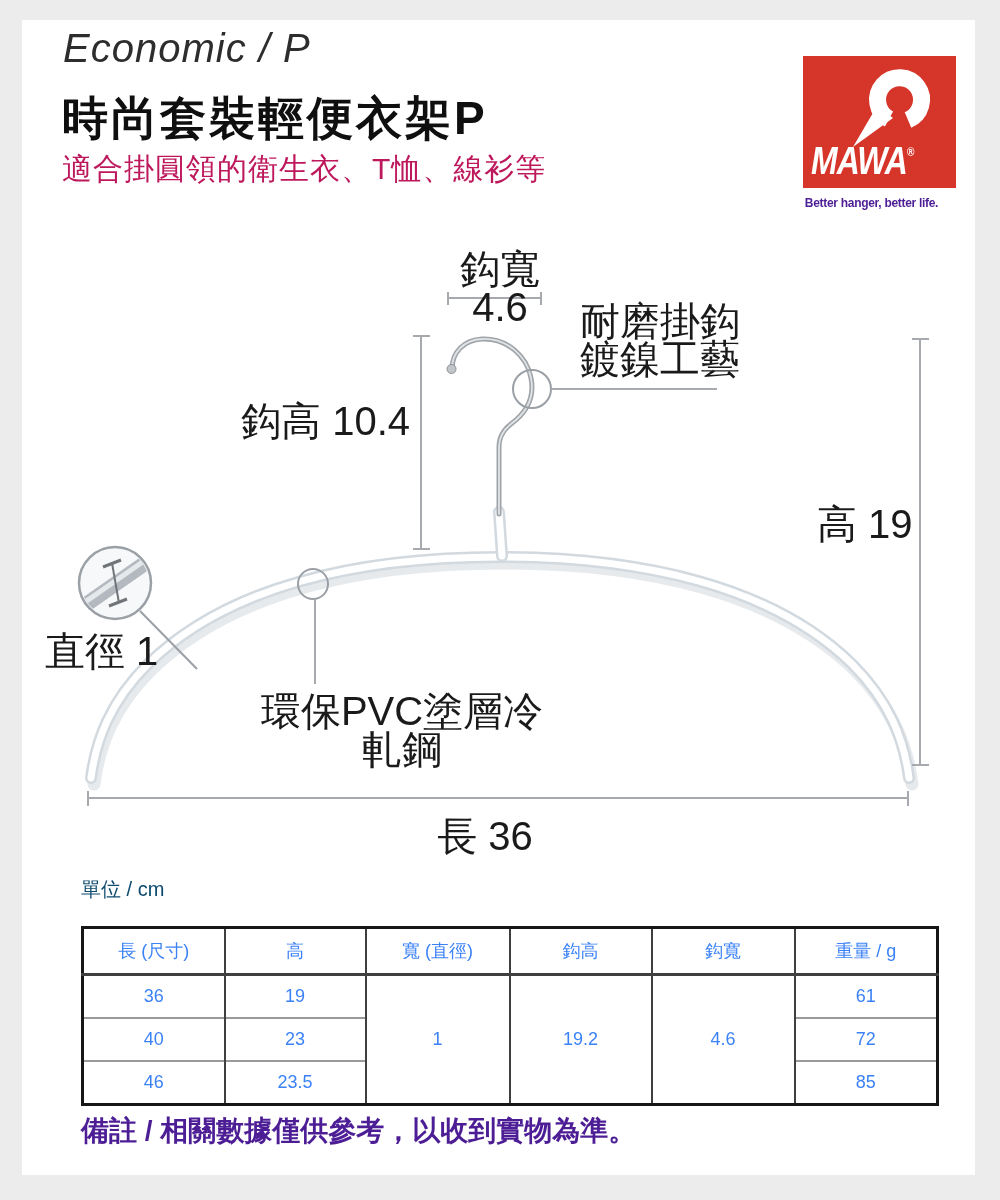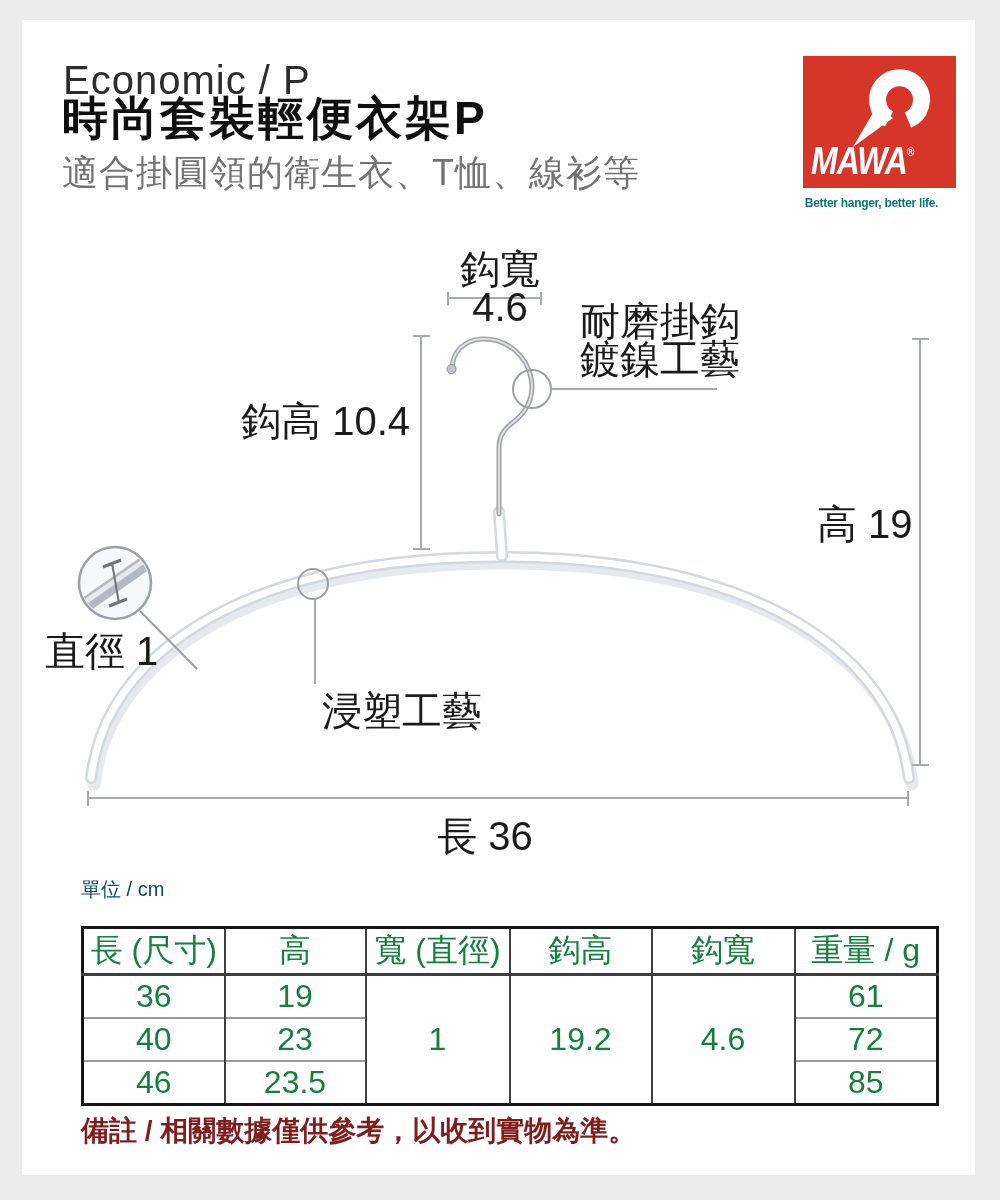--- a/index.html
+++ b/index.html
@@ -1,50 +1,50 @@
 <!DOCTYPE html>
 <html><head>
 <meta charset="utf-8">
 <style>
   html,body{margin:0;padding:0;}
   body{width:1000px;height:1200px;background:#ececec;position:relative;overflow:hidden;
        font-family:"Liberation Sans",sans-serif;color:#1a1a1a;}
   #card{position:absolute;left:22px;top:20px;width:953px;height:1155px;background:#ffffff;}
   .abs{position:absolute;}
   
-  #series{left:63px;top:58px;font-size:40px;color:#2d2d2d;letter-spacing:1px;}
+  #series{left:63px;top:26px;font-size:40px;font-style:italic;color:#2d2d2d;letter-spacing:1px;}
   #title{left:62px;top:88px;font-size:46px;font-weight:700;color:#0f0f0f;letter-spacing:3px;}
-  #subtitle{left:62px;top:149px;font-size:36px;color:#737373;letter-spacing:1px;}
+  #subtitle{left:62px;top:149px;font-size:30px;color:#be185d;letter-spacing:1px;}
   
   #logo-box{left:803px;top:56px;width:137px;height:132px;background:#d6352a;padding-left:16px;}
   #logo-text{position:absolute;left:8px;bottom:5px;font-size:38px;font-weight:700;font-style:italic;
              color:#fff;letter-spacing:-1px;transform:scaleX(0.84);transform-origin:left bottom;white-space:nowrap;}
   #logo-reg{font-size:12px;font-style:normal;vertical-align:18px;letter-spacing:0;}
   #tagline{left:803px;top:196px;width:137px;text-align:center;font-size:12px;font-weight:700;
-           color:#0f766e;white-space:nowrap;letter-spacing:-0.3px;}
+           color:#4c1d95;white-space:nowrap;letter-spacing:-0.3px;}
   
   .ann{font-size:40px;color:#1a1a1a;line-height:38px;}
   #hook-width-label{left:430px;top:250px;width:140px;text-align:center;}
   #hook-note{left:580px;top:302px;text-align:left;}
   #hook-height-label{left:230px;top:402px;width:180px;text-align:right;}
   #height-label{left:817px;top:505px;}
   #diameter-label{left:45px;top:632px;}
   #material-note{left:242px;top:692px;width:320px;text-align:center;}
   #length-label{left:405px;top:817px;width:160px;text-align:center;}
   #diagram-svg{left:0;top:0;}
   
   #unit-label{left:81px;top:876px;font-size:20px;color:#0c4a6e;}
   #spec-table{left:81px;top:926px;border-collapse:collapse;table-layout:fixed;background:#fff;
               border:3px solid #161616;}
   #spec-table th,#spec-table td{border-left:2px solid #3f3f3f;text-align:center;
-              font-size:32px;color:#15803d;padding:0;}
+              font-size:18px;color:#3b82f6;padding:0;}
   #spec-table th:first-child,#spec-table td:first-child{border-left:none;}
   #spec-table thead th{height:44px;font-weight:400;border-bottom:3px solid #3f3f3f;}
   #spec-table tbody td{height:41px;border-top:2px solid #9a9a9a;}
-  #note{left:81px;top:1112px;font-size:28px;font-weight:700;color:#7f1d1d;}
+  #note{left:81px;top:1112px;font-size:28px;font-weight:700;color:#4c1d95;}
 </style>
 </head>
 <body>
 
 <div id="card"></div>
 
 <div id="series" class="abs">Economic / P</div>
 <div id="title" class="abs">時尚套裝輕便衣架P</div>
 <div id="subtitle" class="abs">適合掛圓領的衛生衣、T恤、線衫等</div>
 
@@ -126,21 +126,21 @@
 
 <div id="hook-width-label" class="abs ann">鈎寬 4.6</div>
 <div id="hook-note" class="abs ann">
   <div>耐磨掛鈎</div>
   <div>鍍鎳工藝</div>
 </div>
 <div id="hook-height-label" class="abs ann">鈎高 10.4</div>
 <div id="height-label" class="abs ann">高 19</div>
 <div id="diameter-label" class="abs ann">直徑 1</div>
 <div id="material-note" class="abs ann">
-  <div>浸塑工藝</div>
+  <div>環保PVC塗層冷軋鋼</div>
 </div>
 <div id="length-label" class="abs ann">長 36</div>
 
 <div id="unit-label" class="abs">單位 / cm</div>
 <table id="spec-table" class="abs">
   <colgroup>
     <col style="width:142px">
       <col style="width:141px">
       <col style="width:144px">
     <col style="width:142px">

